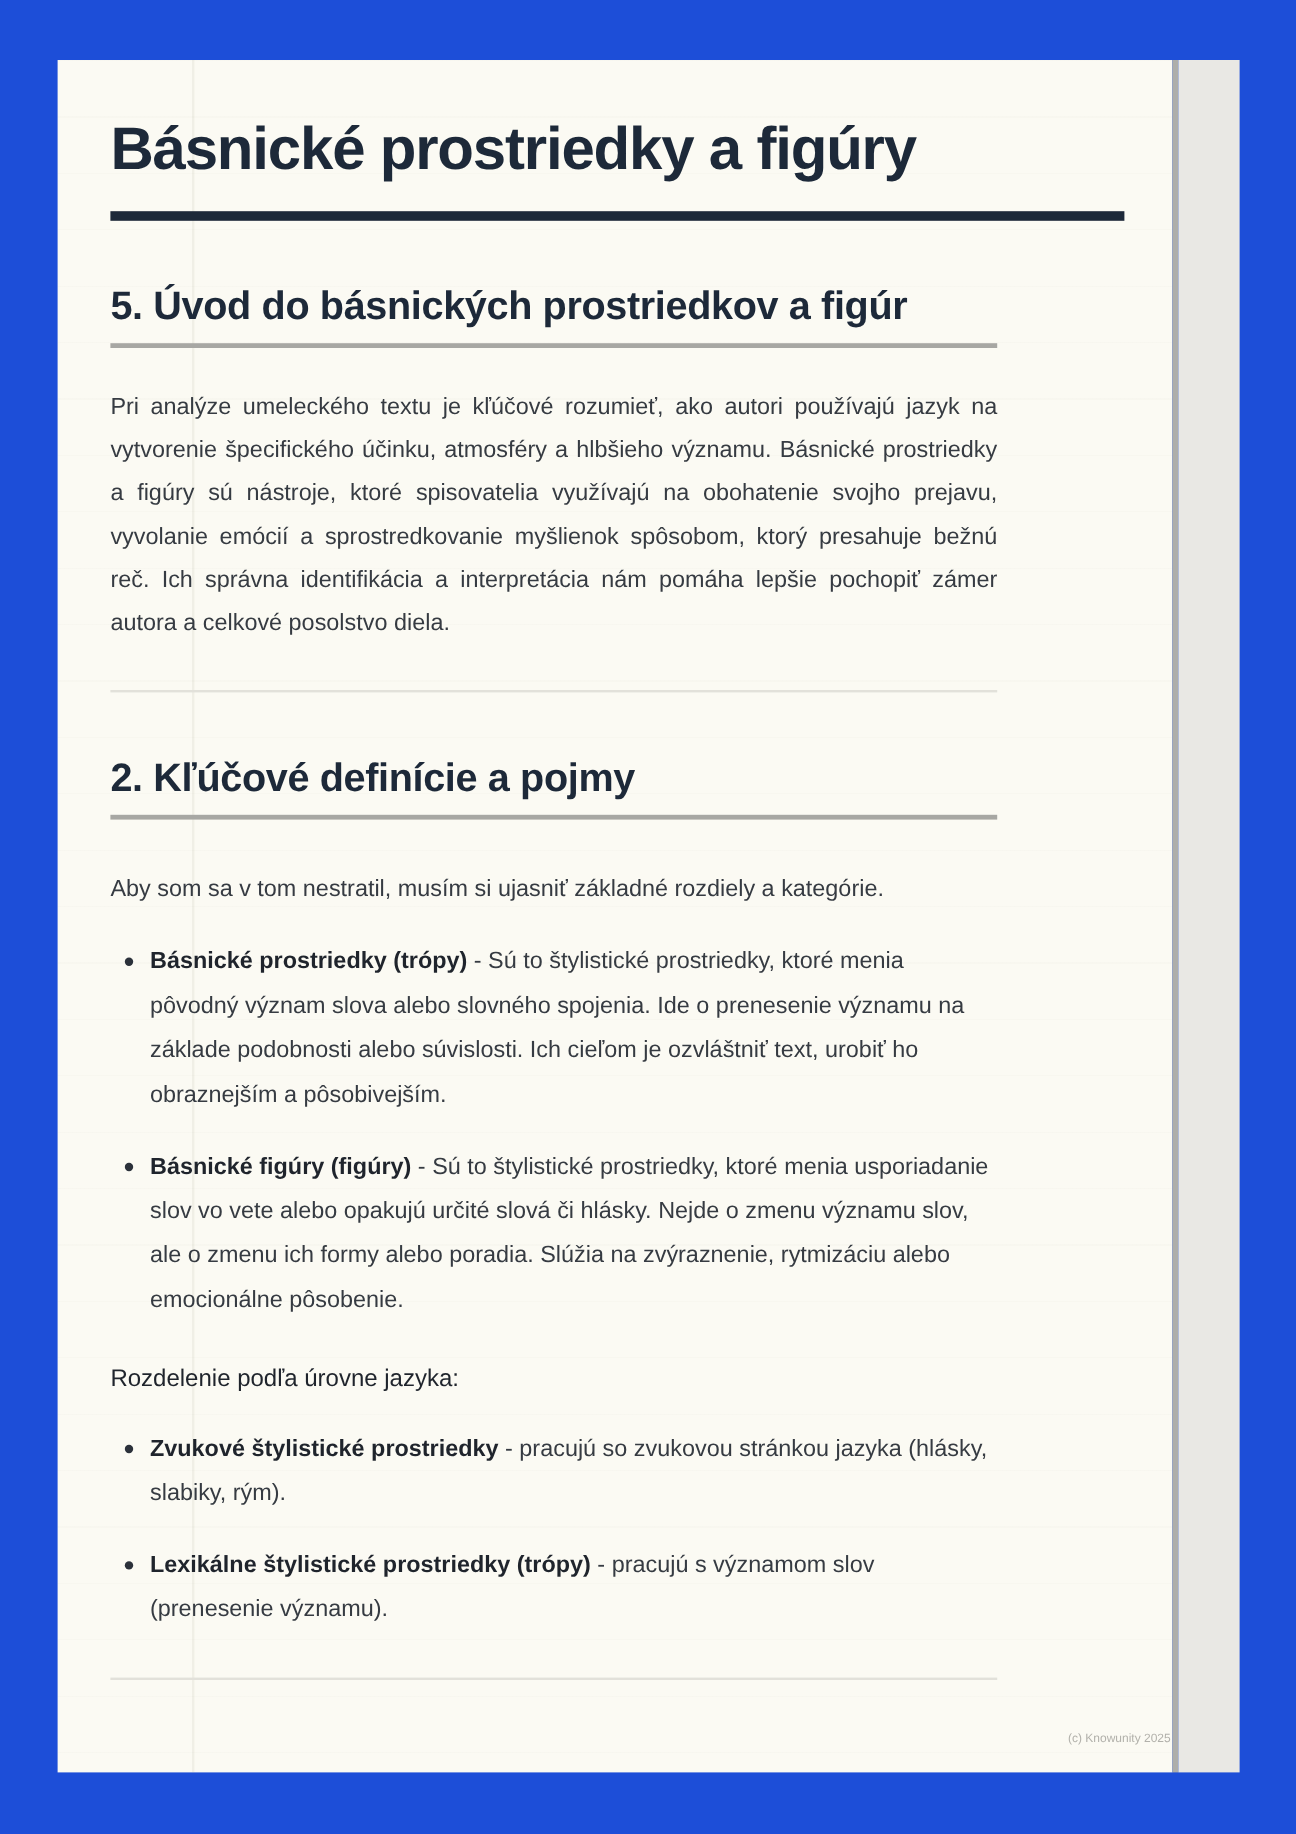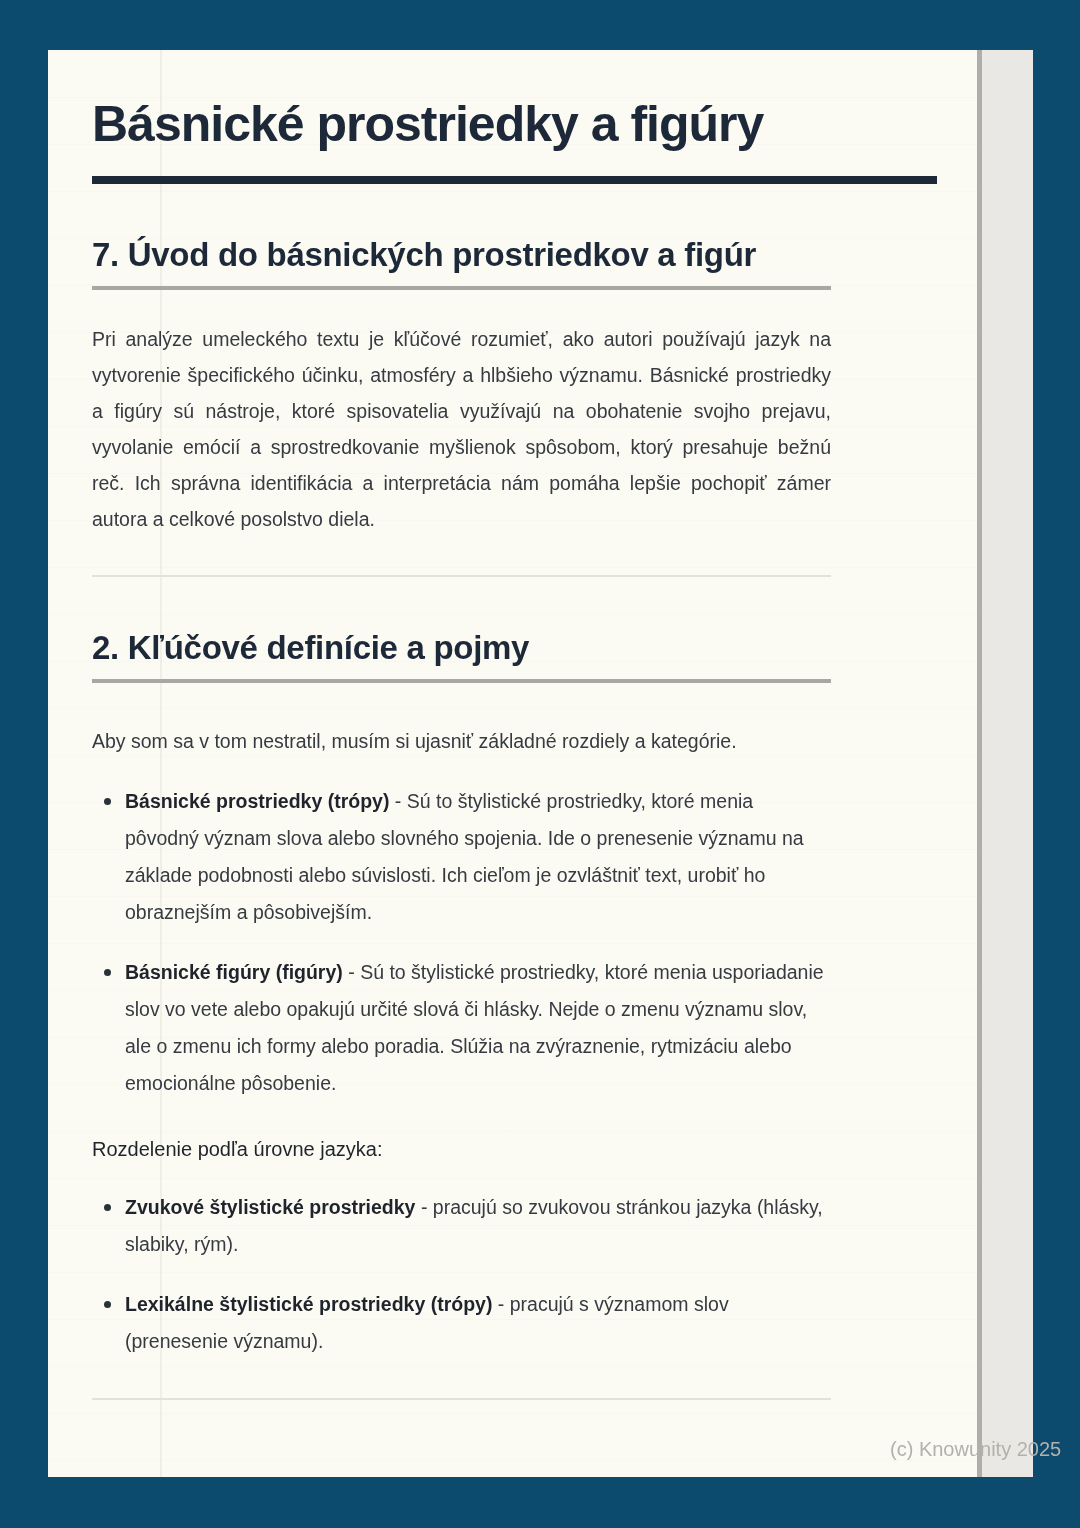--- a/index.html
+++ b/index.html
@@ -3,21 +3,21 @@
 <meta charset="utf-8">
 <style>
   * { margin: 0; padding: 0; box-sizing: border-box; }
   html, body {
     width: 1080px; height: 1528px;
     background: #ffffff;
     font-family: "Liberation Sans", sans-serif;
     overflow: hidden;
     position: relative;
   }
-  .stage { position: relative; width: 1080px; height: 1528px; background: #0c4a6e; }
+  .stage { position: relative; width: 1080px; height: 1528px; background: #1d4ed8; }
 
   
   .paper {
     position: absolute;
     left: 48px; top: 50px;
     width: 929px; height: 1427px;
     background:
       repeating-linear-gradient(
         to bottom,
         rgba(120,115,90,0.025) 0px, rgba(120,115,90,0.025) 1px,
@@ -126,42 +126,41 @@
     font-size: 20px;
     line-height: 28px;
     font-weight: 400;
     color: #1f242c;
   }
 
   .footer-credit {
     position: absolute;
     left: 890px; top: 1441px;
     width: 130px;
-    font-size: 20px;
+    font-size: 10px;
     line-height: 17px;
     color: #b2b1ab;
     white-space: nowrap;
     z-index: 5;
-    text-align: center;
   }
 </style>
 </head>
 <body>
 
 <div class="stage">
 
   <div class="paper">
     <div class="margin-line"></div>
 
     <div class="content">
 
       <h1 class="doc-title">Básnické prostriedky a figúry</h1>
       <div class="title-rule"></div>
 
-      <h2 class="section-heading">7. Úvod do básnických prostriedkov a figúr</h2>
+      <h2 class="section-heading">5. Úvod do básnických prostriedkov a figúr</h2>
       <div class="heading-rule"></div>
 
       <p class="body-par">Pri analýze umeleckého textu je kľúčové rozumieť, ako autori používajú jazyk na vytvorenie špecifického účinku, atmosféry a hlbšieho významu. Básnické prostriedky a figúry sú nástroje, ktoré spisovatelia využívajú na obohatenie svojho prejavu, vyvolanie emócií a sprostredkovanie myšlienok spôsobom, ktorý presahuje bežnú reč. Ich správna identifikácia a interpretácia nám pomáha lepšie pochopiť zámer autora a celkové posolstvo diela.</p>
 
       <div class="section-divider"></div>
 
       <h2 class="section-heading">2. Kľúčové definície a pojmy</h2>
       <div class="heading-rule"></div>
 
       <p class="intro-par">Aby som sa v tom nestratil, musím si ujasniť základné rozdiely a kategórie.</p>

